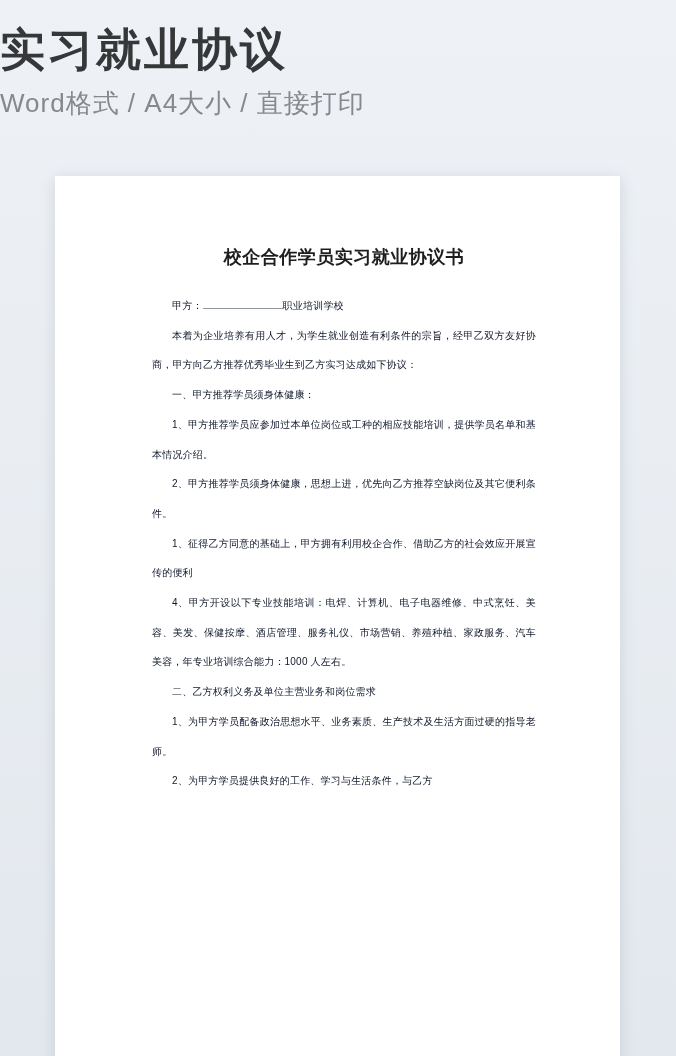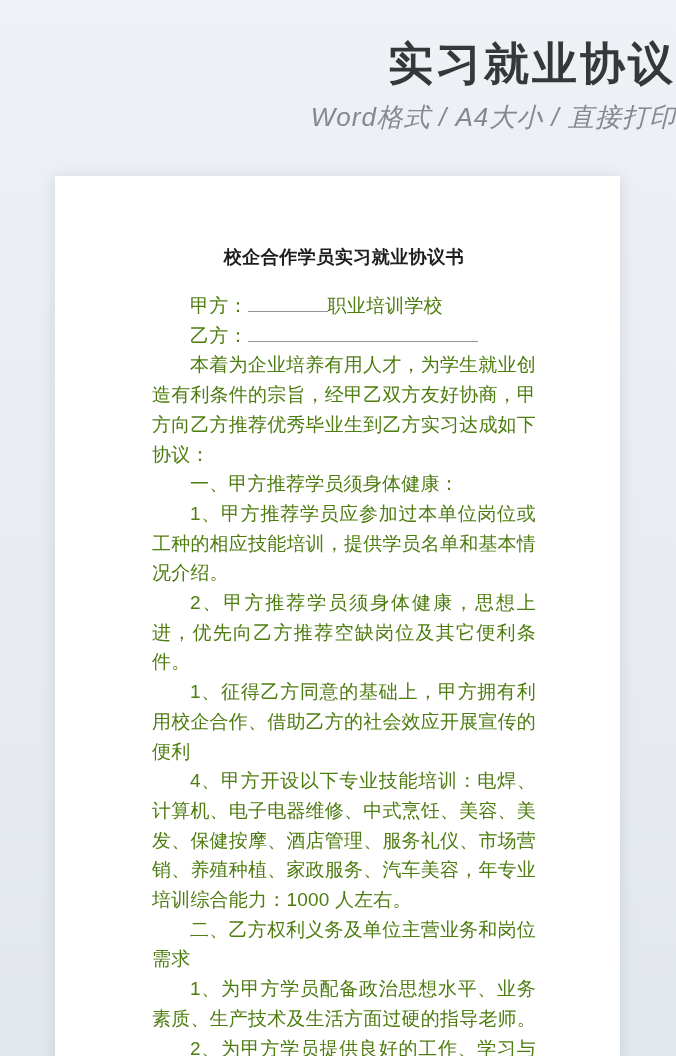--- a/index.html
+++ b/index.html
@@ -12,39 +12,38 @@
     width: 676px;
     height: 1056px;
     margin: 0 auto;
     background: linear-gradient(180deg, #eef1f5 0%, #e9edf2 45%, #e3e8ee 100%);
     overflow: hidden;
     font-family: "Liberation Sans", "DejaVu Sans", sans-serif;
   }
 
   
   .header {
-    padding-top: 38px;
-    text-align: right;
+    padding-top: 24px;
+    text-align: left;
   }
   .header-title {
     margin: 0;
     font-size: 45px;
     line-height: 52px;
     font-weight: 900;
     letter-spacing: 3px;
     color: #363739;
   }
   .header-subtitle {
     margin-top: 12px;
     font-size: 26px;
     line-height: 30px;
     font-weight: 500;
     letter-spacing: 1px;
     color: #85888d;
-    font-style: italic;
   }
 
   
   .doc-page {
     position: absolute;
     left: 55px;
     top: 176px;
     width: 565px;
     height: 892px;
     background: #ffffff;
@@ -57,25 +56,25 @@
     margin: 0 0 23px 0;
     text-align: center;
     font-size: 18px;
     line-height: 22px;
     font-weight: 700;
     color: #1e1e20;
     letter-spacing: 0.5px;
   }
   .doc-body p {
     margin: 0;
-    font-size: 19px;
+    font-size: 10px;
     line-height: 29.7px;
     text-align: justify;
     text-indent: 2em;
-    color: #4d7c0f;
+    color: #0f172a;
     letter-spacing: 0.2px;
   }
   .party-line {
     white-space: nowrap;
   }
   .blank-line {
     display: inline-block;
     border-bottom: 1px solid #8f969d;
     height: 17px;
     vertical-align: baseline;
@@ -93,21 +92,20 @@
     <div class="header-subtitle">Word格式 / A4大小 / 直接打印</div>
   </div>
 
   <div class="doc-page">
     <h2 class="doc-title">校企合作学员实习就业协议书</h2>
 
     <div class="doc-body">
 
       <p class="party-line"><span>甲方：</span><span class="blank-line blank-a"></span><span>职业培训学校</span></p>
 
-      <p class="party-line"><span>乙方：</span><span class="blank-line blank-b"></span></p>
 
       <p>本着为企业培养有用人才，为学生就业创造有利条件的宗旨，经甲乙双方友好协商，甲方向乙方推荐优秀毕业生到乙方实习达成如下协议：</p>
 
       <p>一、甲方推荐学员须身体健康：</p>
 
       <p>1、甲方推荐学员应参加过本单位岗位或工种的相应技能培训，提供学员名单和基本情况介绍。</p>
 
       <p>2、甲方推荐学员须身体健康，思想上进，优先向乙方推荐空缺岗位及其它便利条件。</p>
 
       <p>1、征得乙方同意的基础上，甲方拥有利用校企合作、借助乙方的社会效应开展宣传的便利</p>

